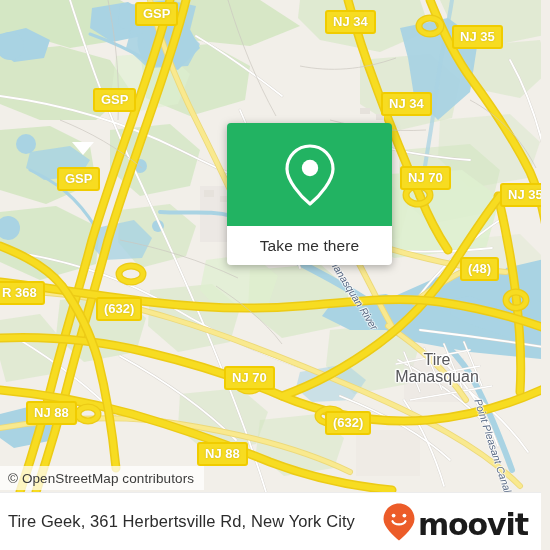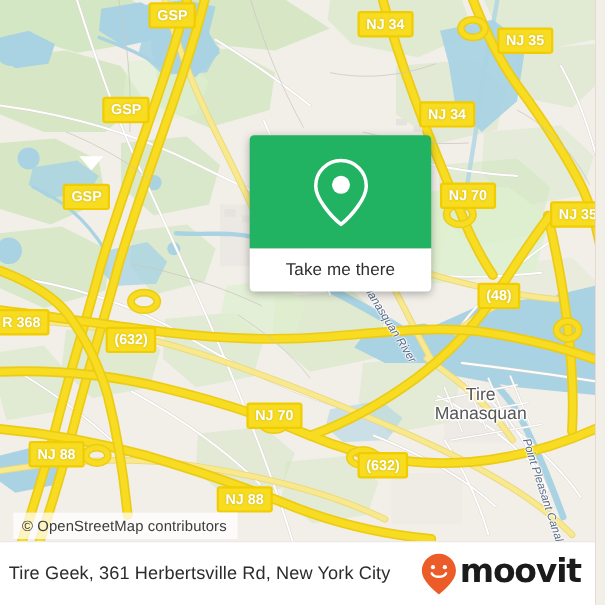--- a/index.html
+++ b/index.html
@@ -9,21 +9,21 @@
     background:#f2efe9;
   }
   #app{position:relative;width:541px;height:550px;overflow:hidden;background:#b91c1c;}
 
   
   #map{position:absolute;left:0;top:0;width:550px;height:492px;overflow:hidden;background:#f2efe9;}
   #map svg{display:block;}
 
   
   #attrib{
-    position:absolute;left:12px;top:466px;height:24px;
+    position:absolute;left:0;top:466px;height:24px;
     background:rgba(255,255,255,0.72);
     display:flex;align-items:center;
     padding:0 10px 0 8px;
     font-size:13.5px;color:#3b3b3b;
     letter-spacing:.1px;
     white-space:nowrap;
   }
 
   
   .shield{
@@ -97,21 +97,21 @@
   #footer{
     position:absolute;left:0;top:492px;width:550px;height:58px;
     background:#ffffff;
     display:flex;align-items:center;justify-content:space-between;
     padding:0 22px 0 8px;box-sizing:border-box;
     border-top:1px solid #ececec;
   }
   #footer-address{
     font-size:16.5px;color:#2c2c2c;white-space:nowrap;letter-spacing:.1px;
   }
-  #brand{display:flex;align-items:flex-start;gap:2px;}
+  #brand{display:flex;align-items:flex-end;gap:2px;}
   #brand-word{
     font-size:30px;font-weight:bold;color:#1b1b1b;letter-spacing:-1.1px;
     font-family:"DejaVu Sans", sans-serif;
   }
 </style>
 </head>
 <body>
 
 <div id="app">
 
@@ -416,21 +416,21 @@
         </div>
         <div class="shield" style="left: 381px; top: 92px;">
           <span>NJ 34</span>
         </div>
         <div class="shield" style="left: 400px; top: 166px;">
           <span>NJ 70</span>
         </div>
         <div class="shield" style="left: 500px; top: 183px;">
           <span>NJ 35</span>
         </div>
-        <div class="shield" style="left: 434px; top: 257px;">
+        <div class="shield" style="left: 460px; top: 257px;">
           <span>(48)</span>
         </div>
         <div class="shield" style="left: -6px; top: 281px;">
           <span>R 368</span>
         </div>
         <div class="shield" style="left: 96px; top: 297px;">
           <span>(632)</span>
         </div>
         <div class="shield" style="left: 224px; top: 366px;">
           <span>NJ 70</span>

